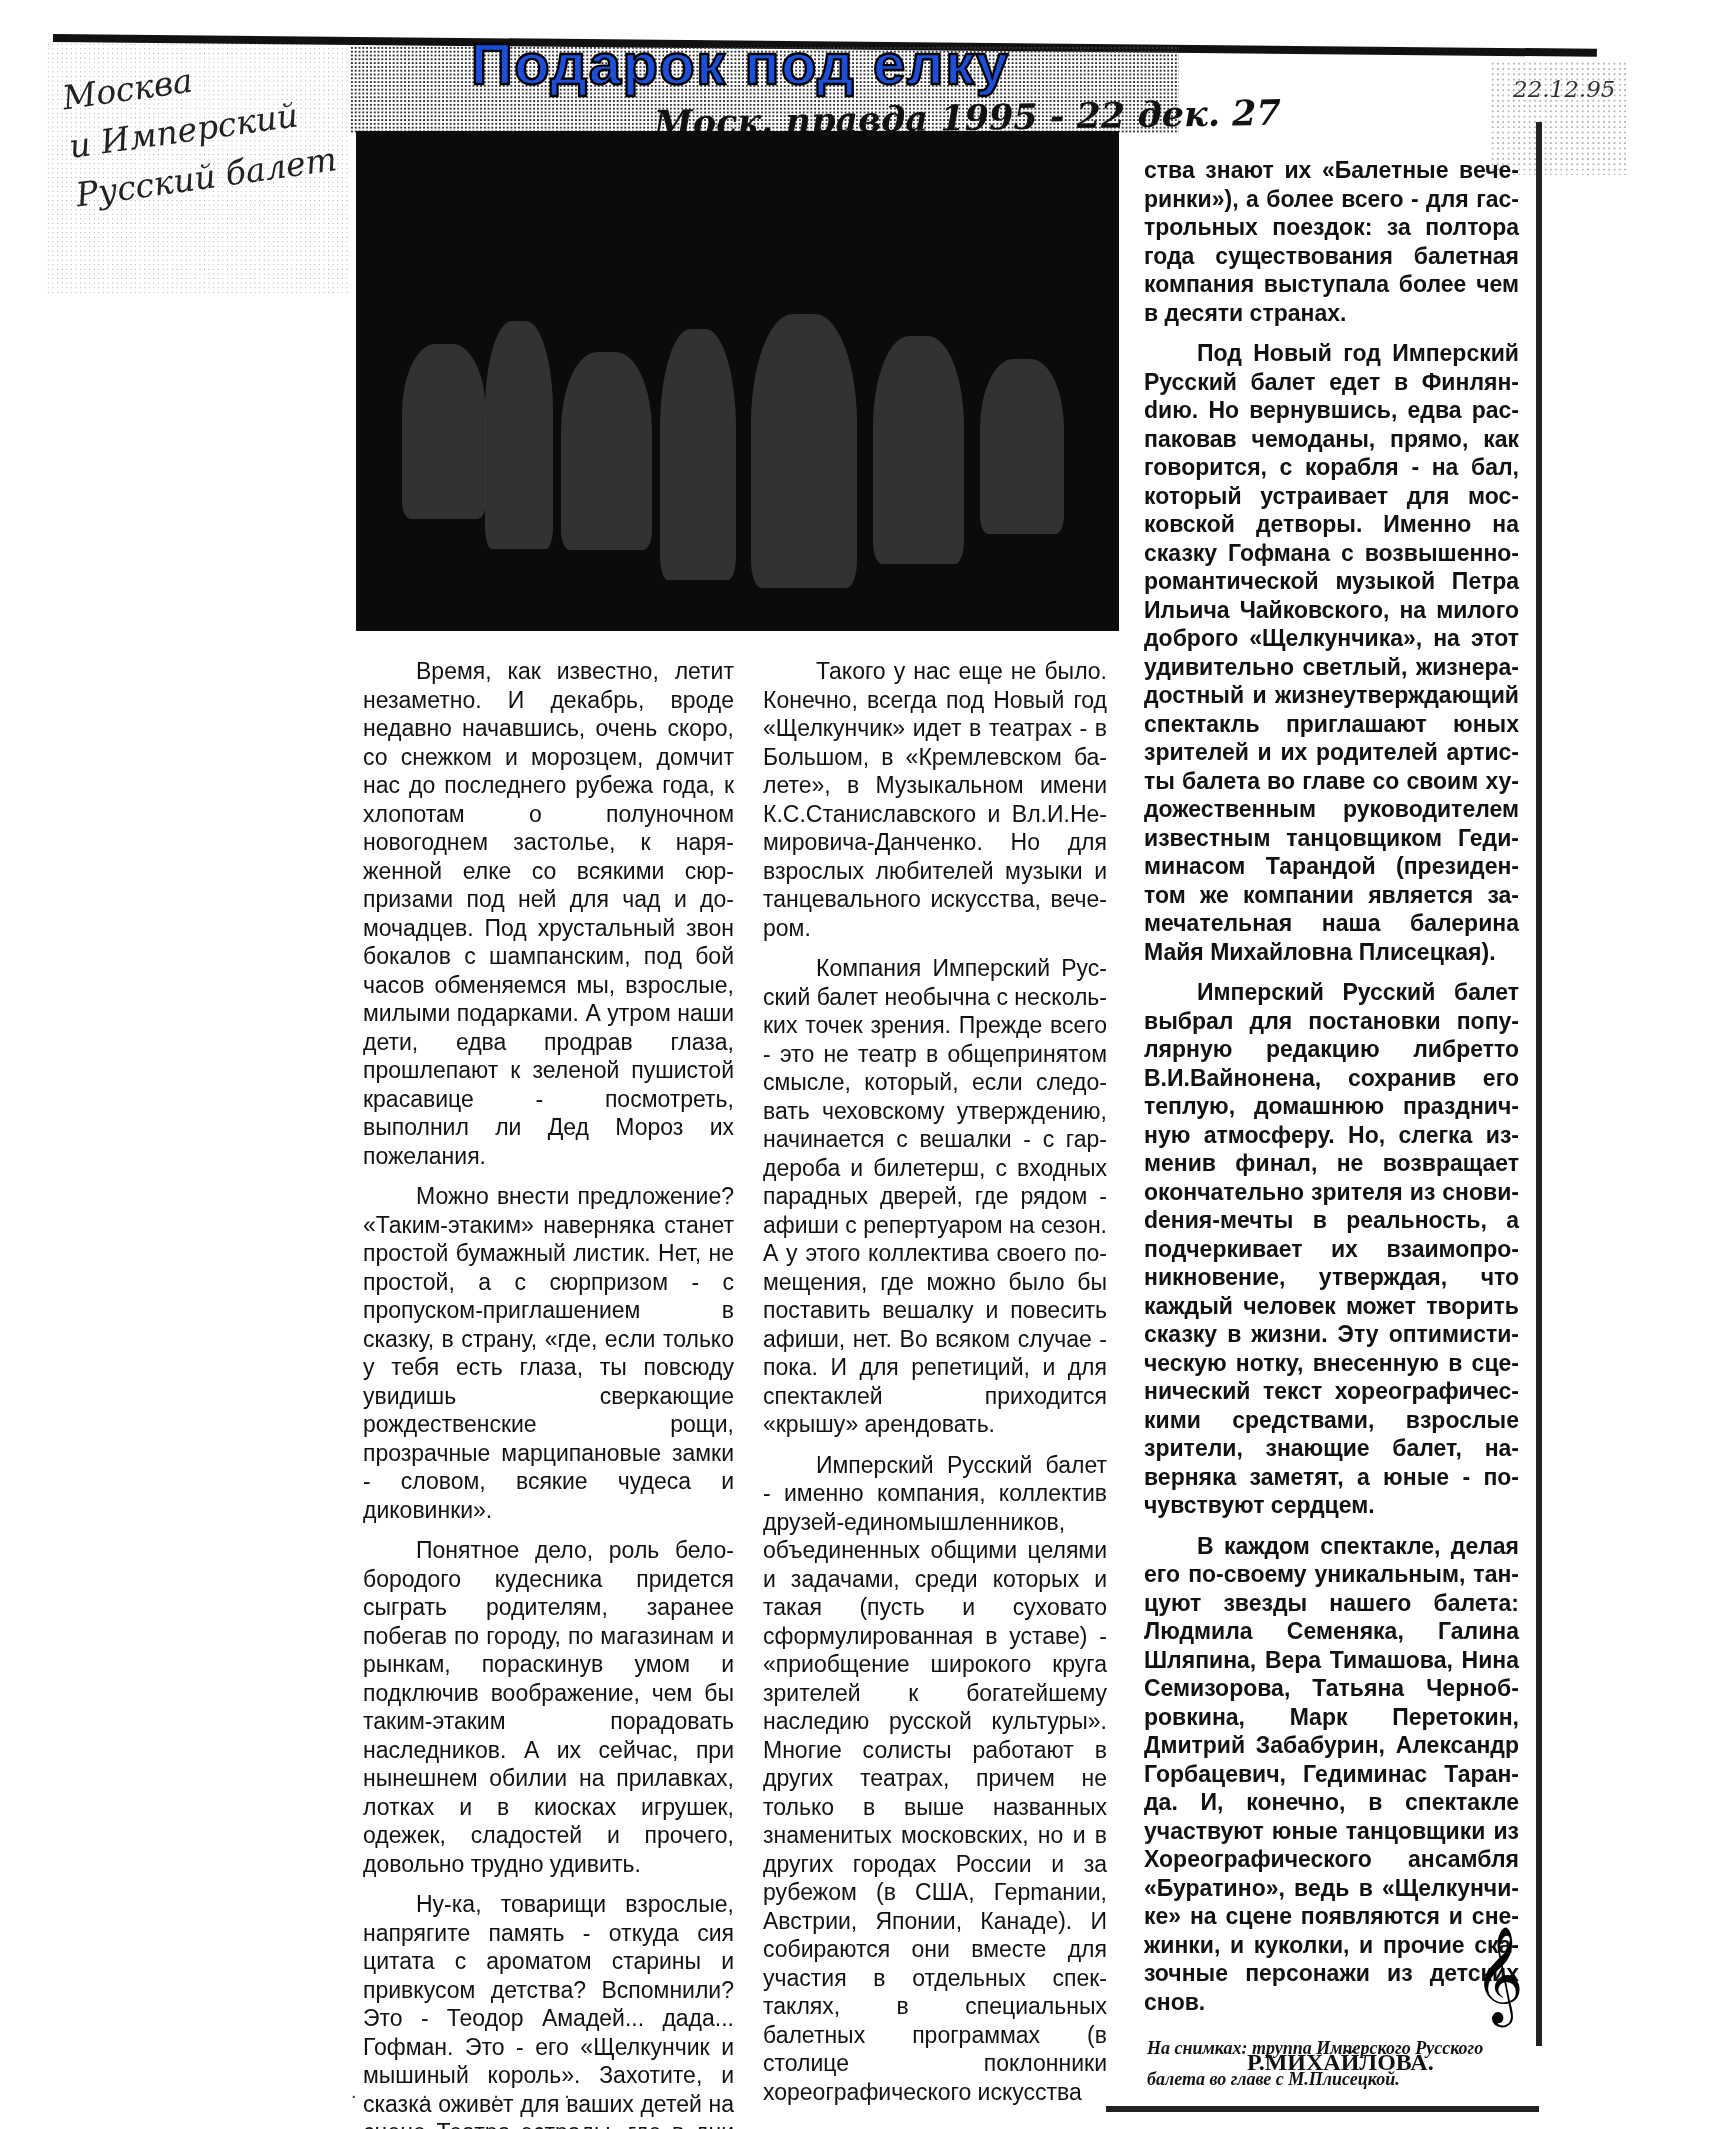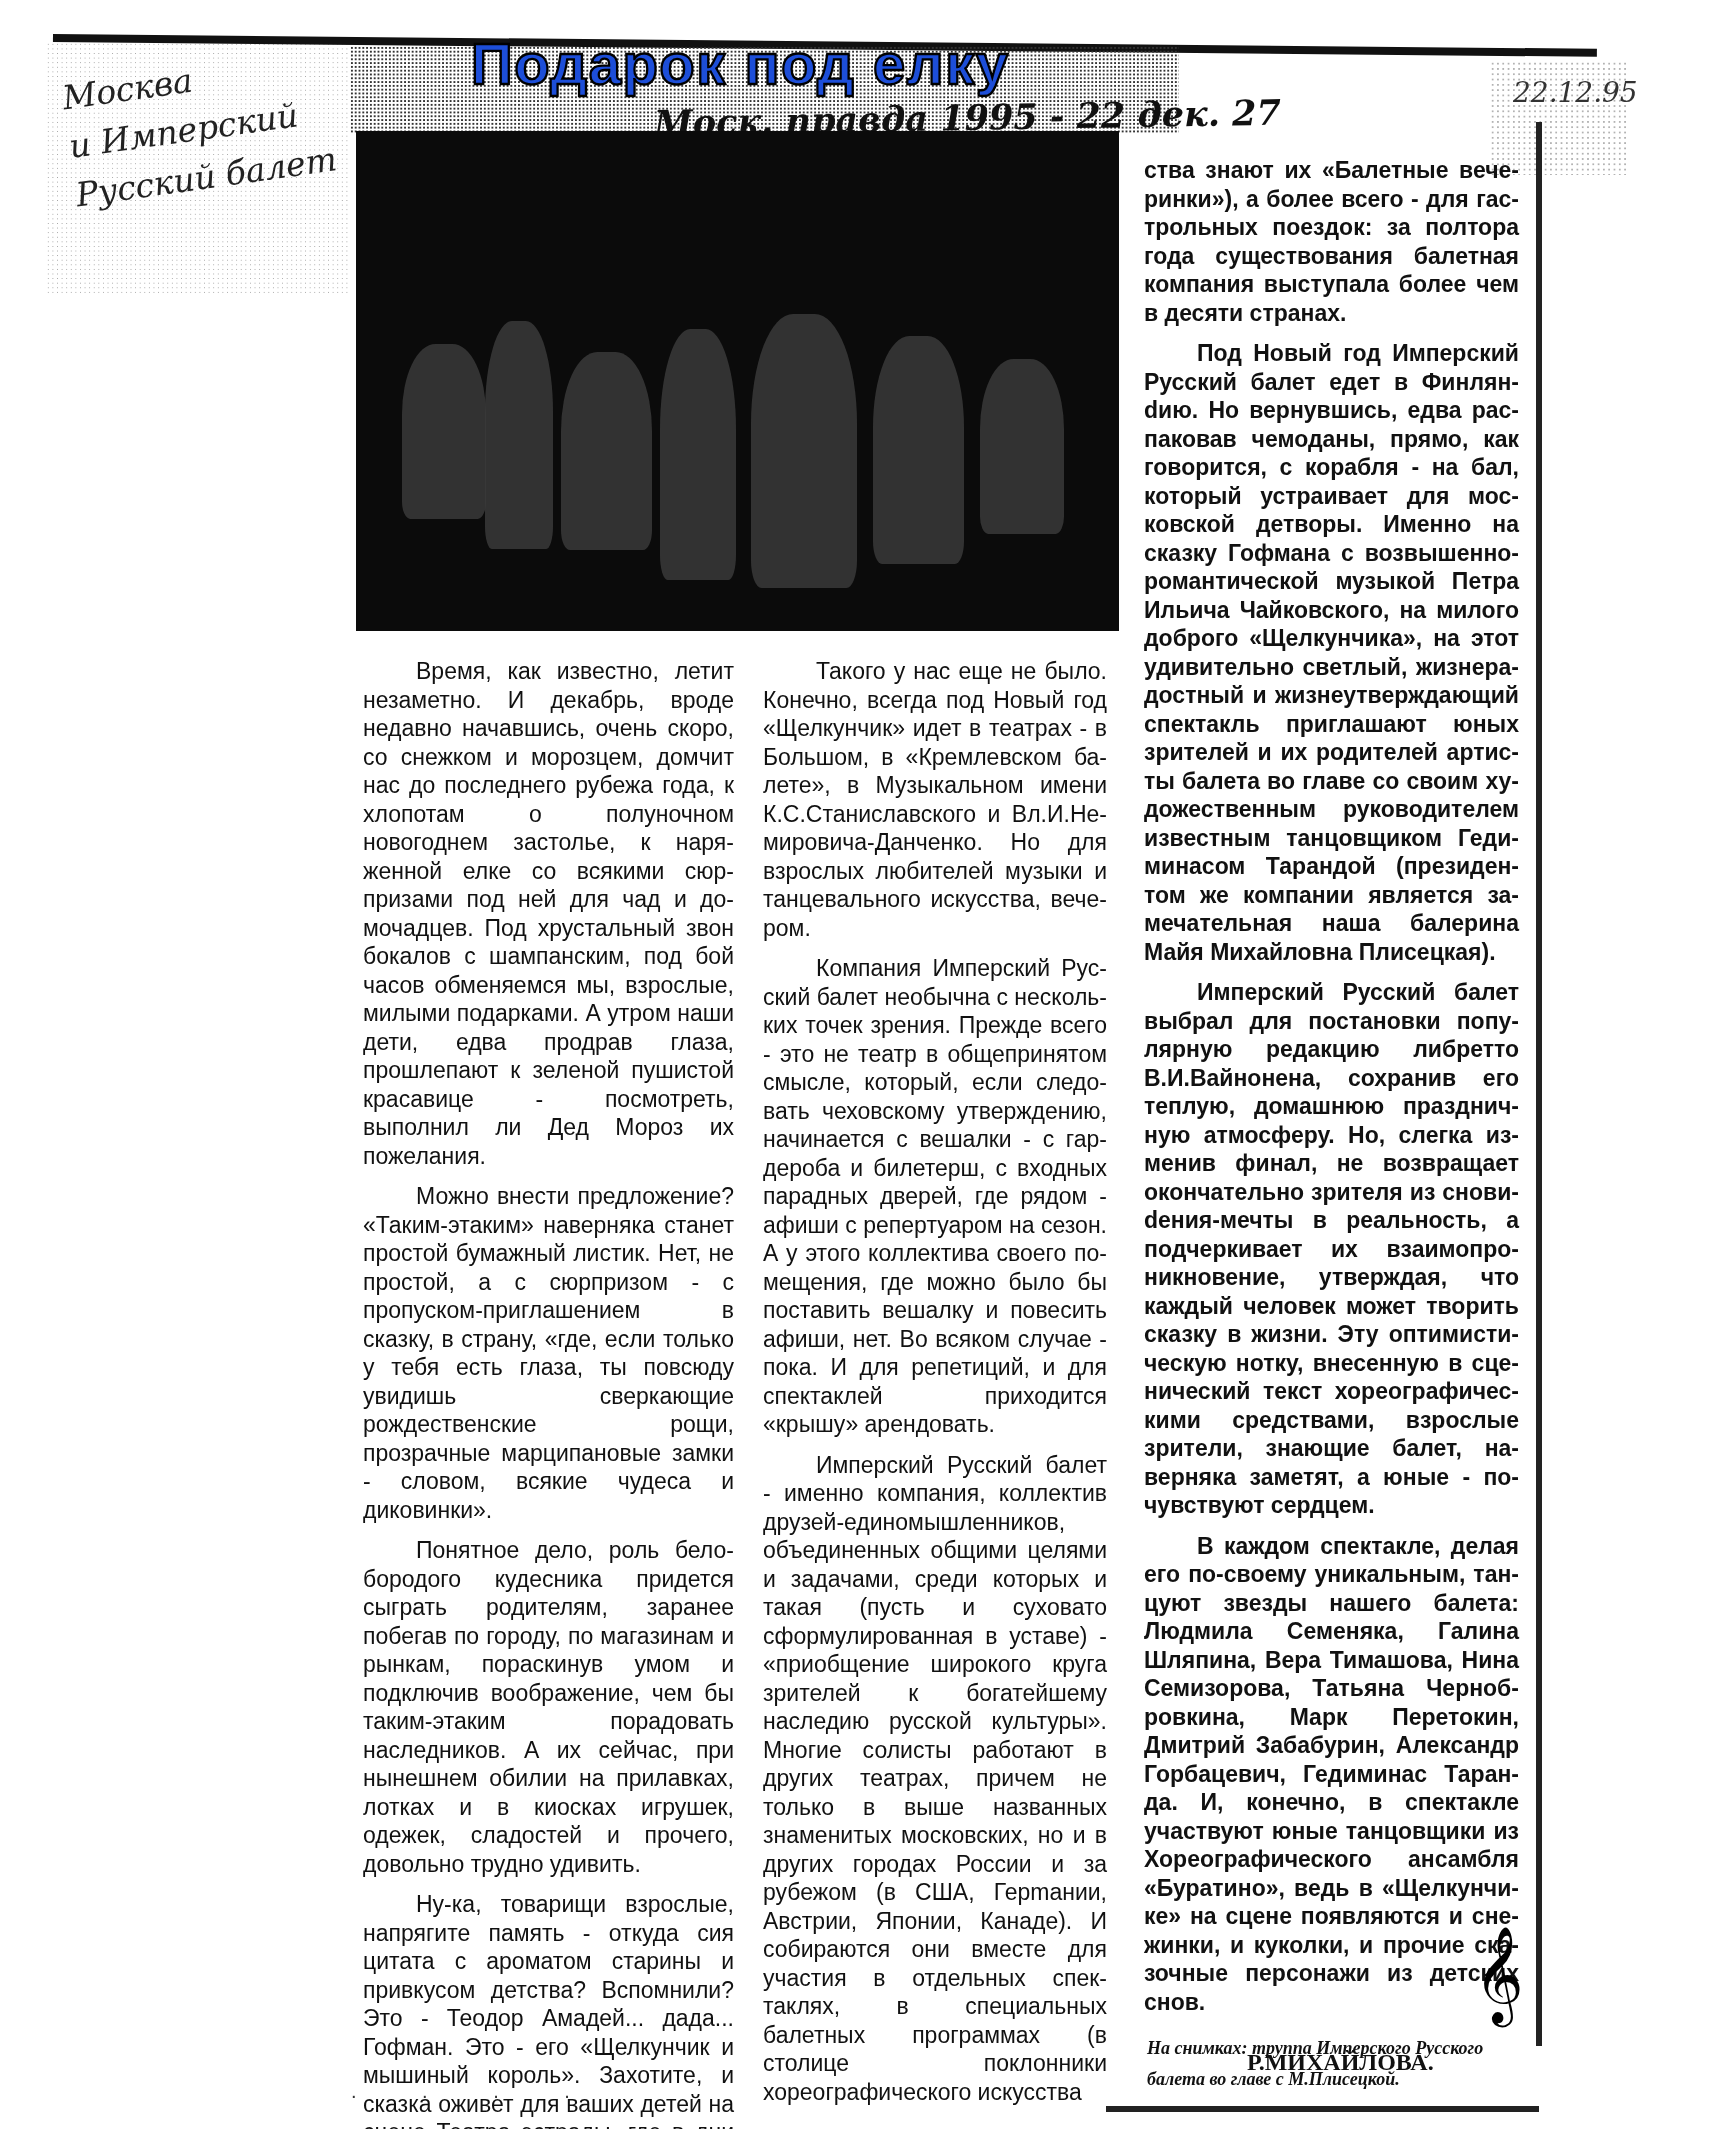--- a/index.html
+++ b/index.html
@@ -7,21 +7,21 @@
   .topline{position:absolute;left:53px;top:34px;width:1544px;height:7.6px;background:#111;transform:rotate(0.55deg);transform-origin:left top;}
   .dither{position:absolute;left:46px;top:42px;width:304px;height:251px;
     background-image:radial-gradient(#555 0.8px,transparent 0.9px);background-size:4.6px 4.6px;opacity:.55;}
   .hand-left{position:absolute;left:68px;top:53px;width:289px;font-family:"DejaVu Serif",serif;font-style:italic;font-size:33px;line-height:49px;color:#222;transform:rotate(-8deg);}
   .hand-left div{white-space:nowrap;}
   .title-band{position:absolute;left:350px;top:46px;width:829px;height:87px;
     background-image:radial-gradient(#333 0.8px,transparent 1.1px);background-size:3.8px 3.8px;}
   .title{position:absolute;left:471px;top:30px;font-size:58px;font-weight:bold;letter-spacing:1.5px;color:#1d4ed8;
     -webkit-text-stroke:2.3px #000;text-shadow:0 0 1.5px #000;white-space:nowrap;}
   .subhand{position:absolute;left:654px;top:97px;font-family:"DejaVu Serif",serif;font-style:italic;font-weight:bold;font-size:35px;color:#111;white-space:nowrap;transform:rotate(-1deg);}
-  .date-hand{position:absolute;left:1513px;top:76px;font-family:"DejaVu Serif",serif;font-style:italic;font-size:28px;color:#333;white-space:nowrap;text-align:center;}
+  .date-hand{position:absolute;left:1513px;top:76px;font-family:"DejaVu Serif",serif;font-style:italic;font-size:23px;color:#333;white-space:nowrap;text-align:center;}
   .dither2{position:absolute;left:1490px;top:61px;width:137px;height:114px;
     background-image:radial-gradient(#666 0.8px,transparent 1px);background-size:5.3px 5.3px;opacity:.5;}
   .photo{position:absolute;left:356px;top:131px;width:763px;height:500px;background:#0b0b0b;overflow:hidden;}
   .photo .fig{position:absolute;background:#3a3a3a;border-radius:40% 40% 10% 10%;opacity:.85;}
   .frame-right{position:absolute;left:1536px;top:122px;width:6px;height:1924px;background:#222;}
   .frame-bottom{position:absolute;left:1106px;top:2106px;width:433px;height:6px;background:#222;}
   .col{position:absolute;font-size:23px;line-height:28.5px;text-align:justify;hyphens:manual;}
   .col p{margin:12px;text-indent:53px;}
   .c1{left:351px;top:645px;width:395px;}
   .c2{left:751px;top:645px;width:368px;font-family:"Liberation Sans Narrow","Liberation Sans",sans-serif;}

